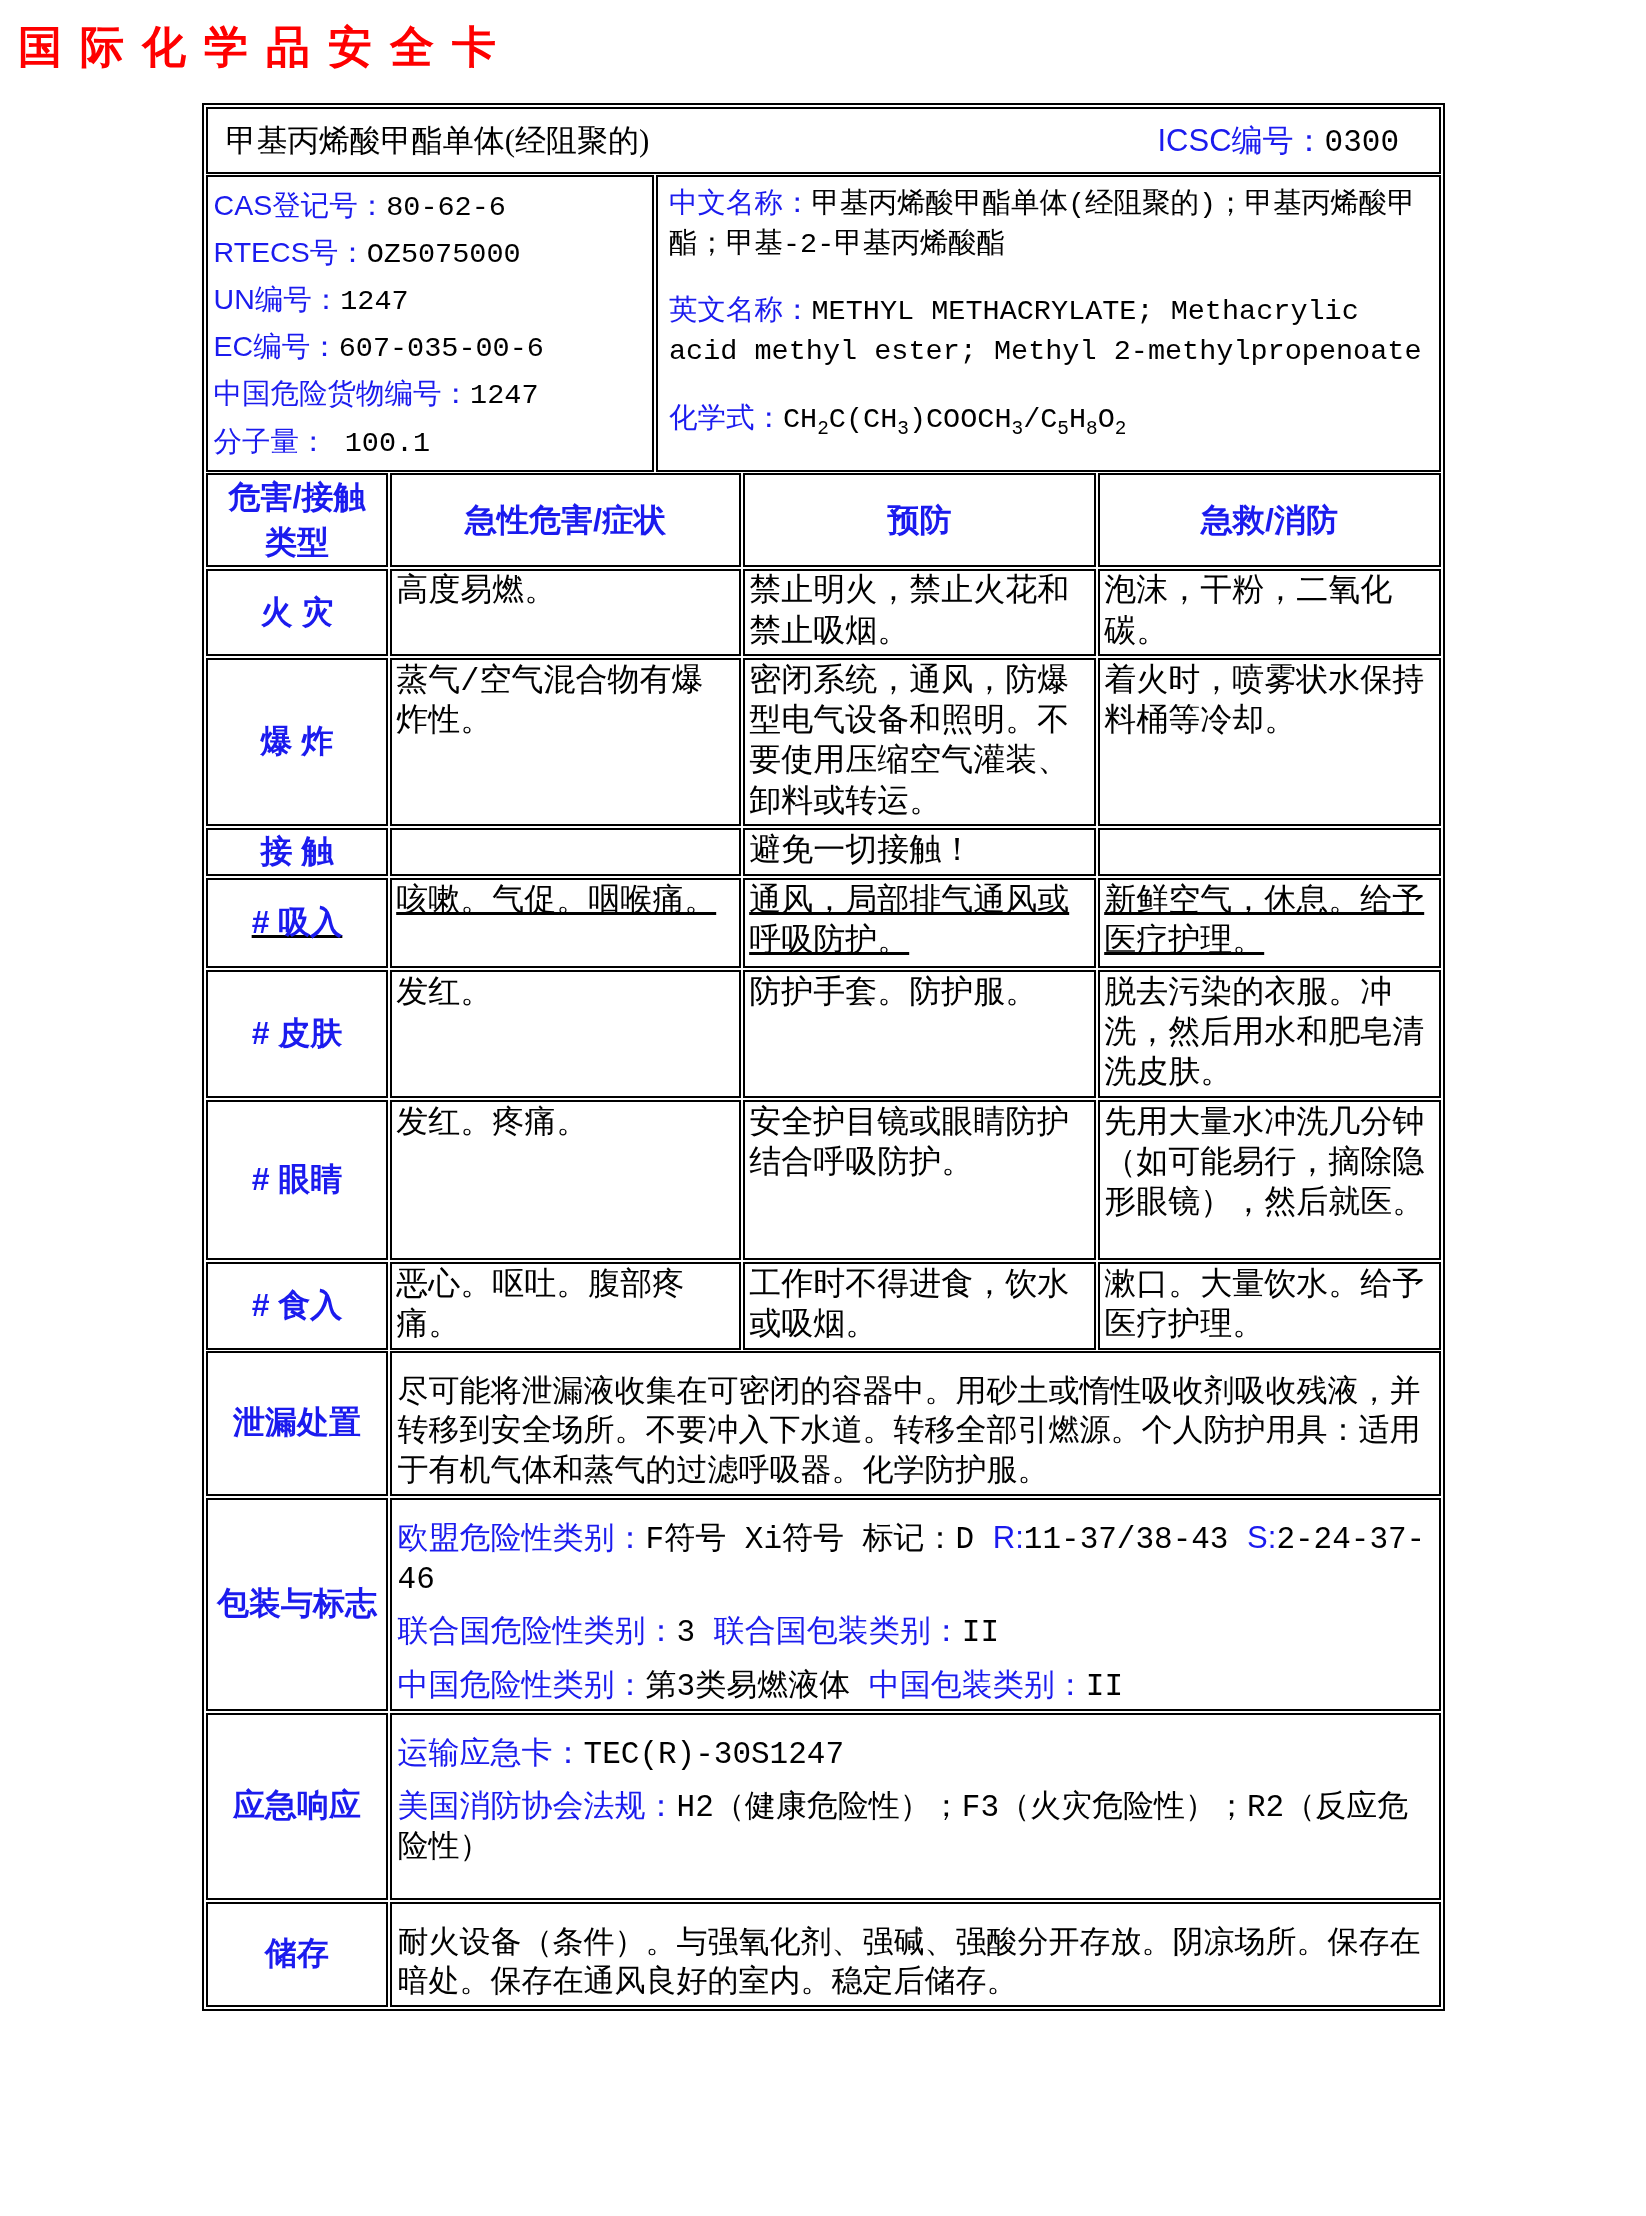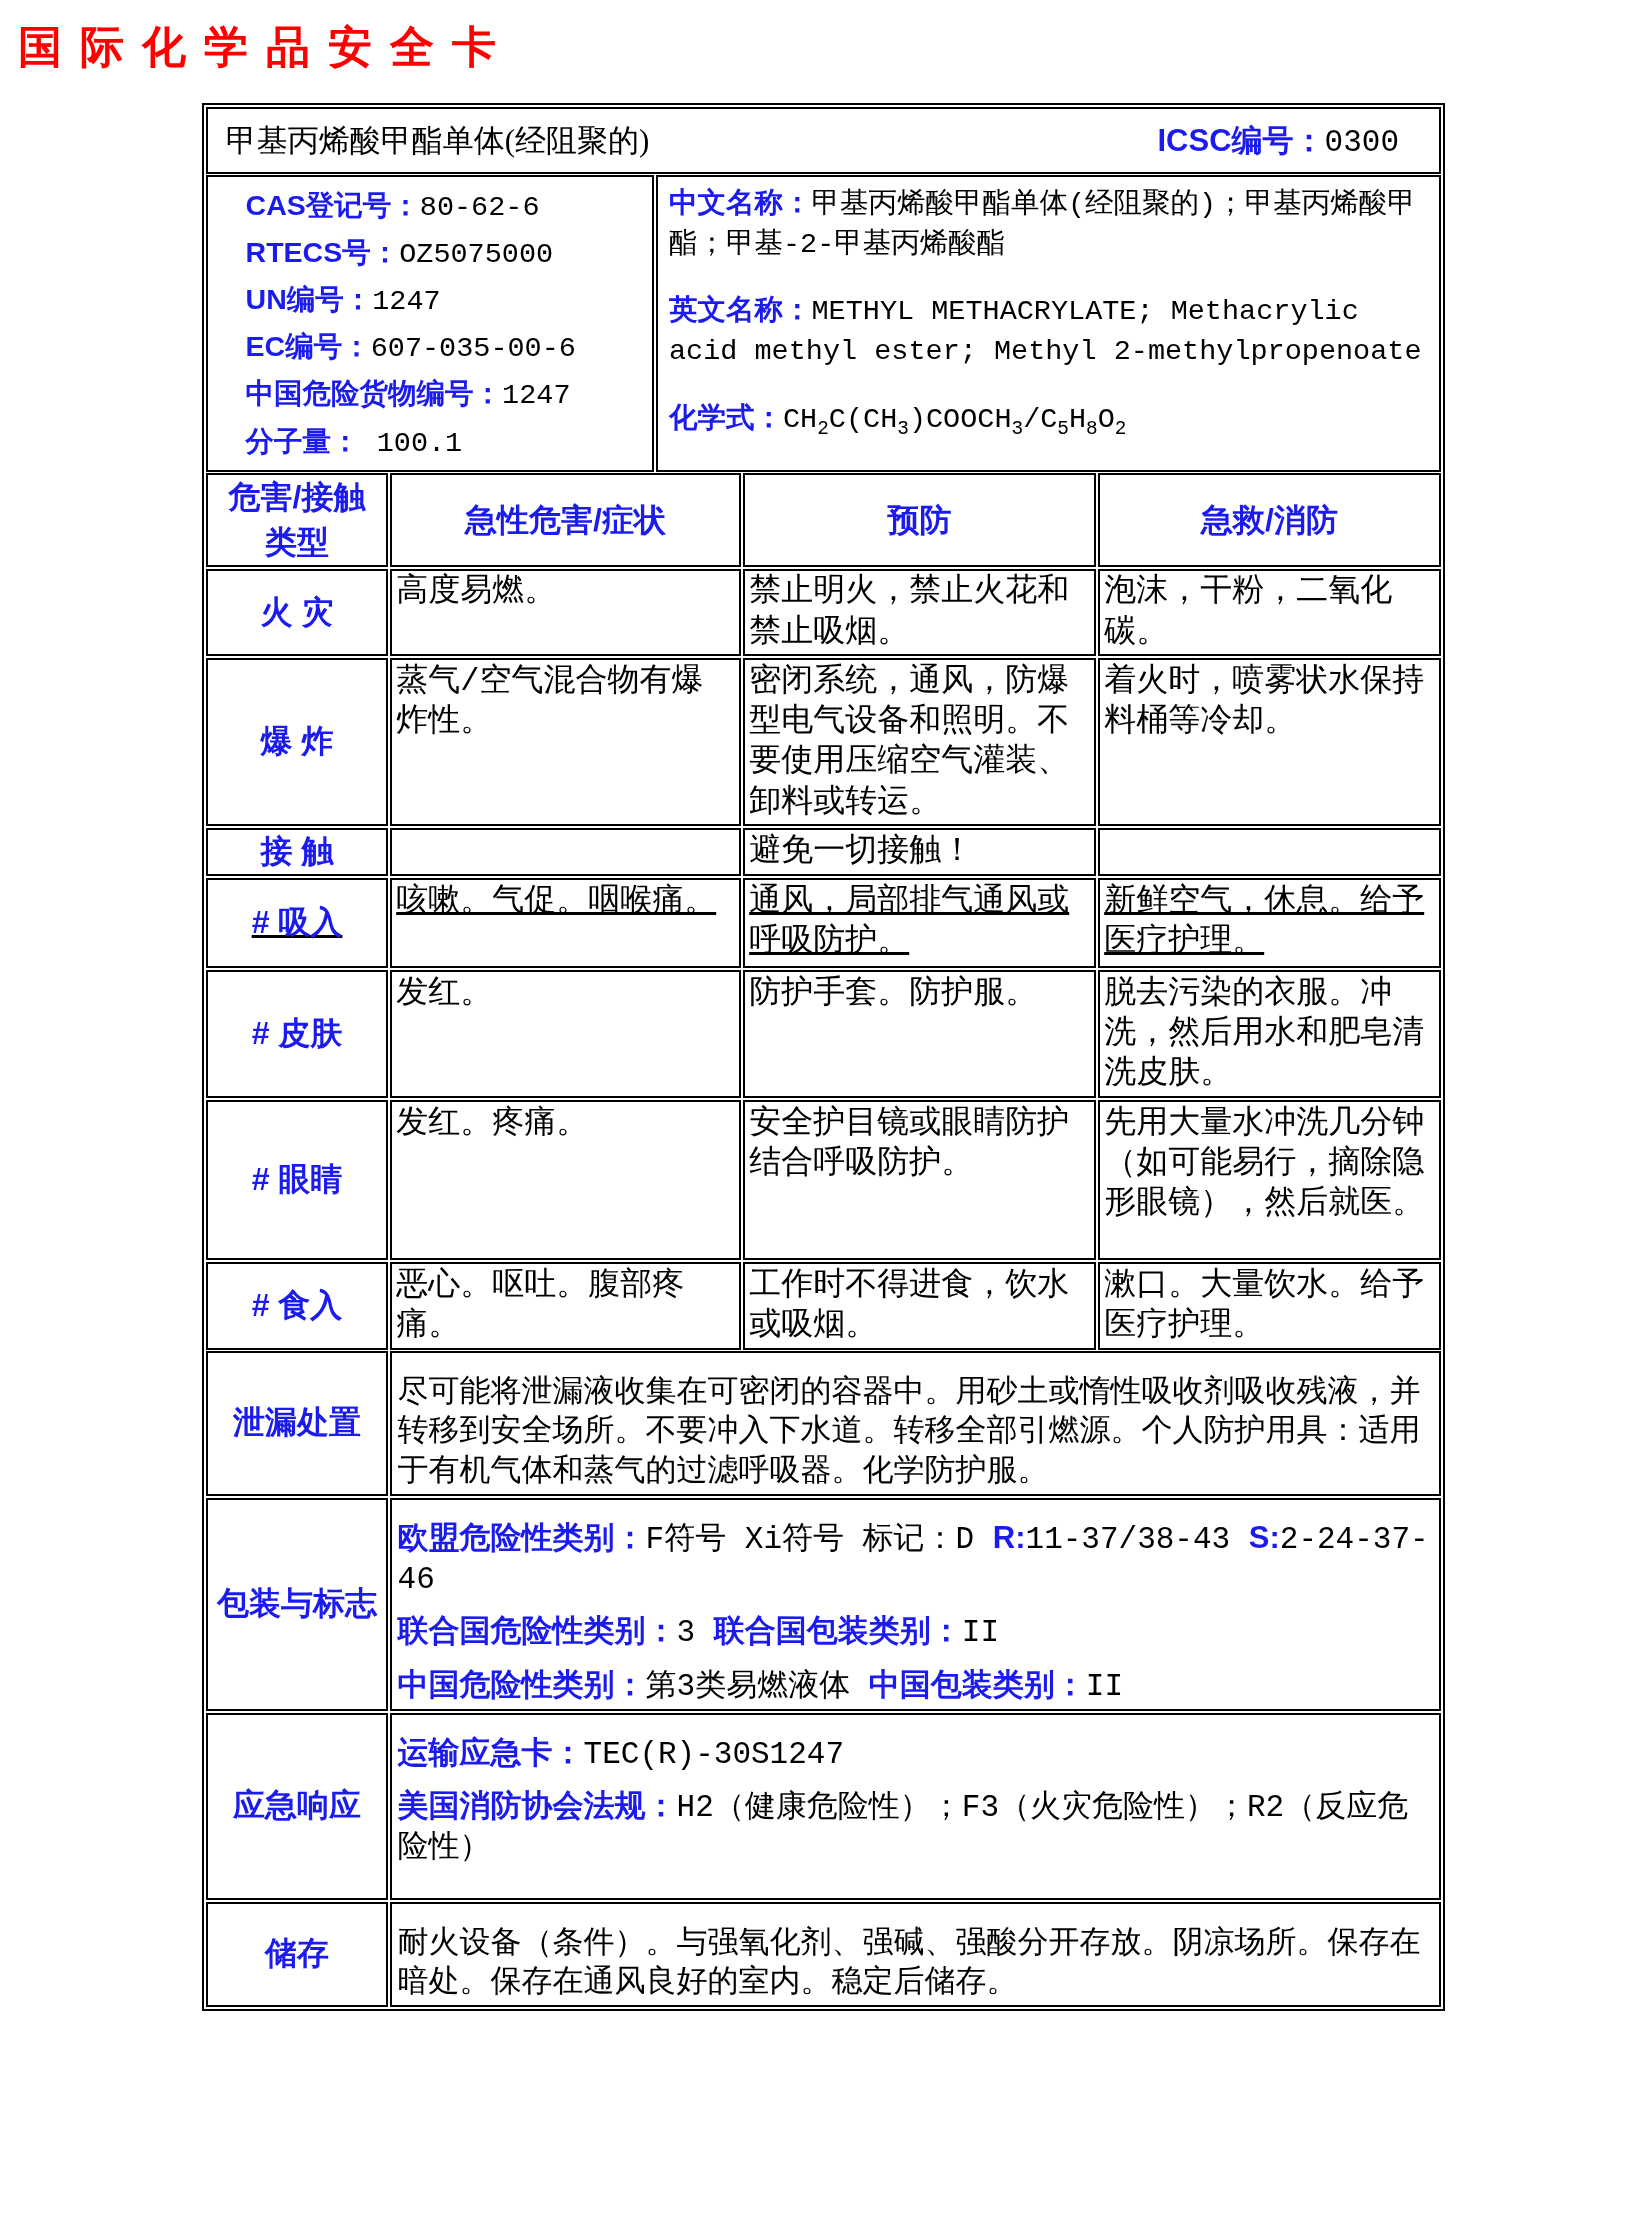--- a/index.html
+++ b/index.html
@@ -51,33 +51,33 @@
   .name-flex {
     display: flex; justify-content: space-between; align-items: center;
     padding: 0 39px 0 16.7px;
   }
   .chem-name { font-size: 31px; color: var(--black); }
   .icsc-wrap { white-space: nowrap; font-size: 31px; }
   .icsc-val { font-family: "Liberation Mono", "Liberation Serif", serif; color: var(--black); }
   
   .t-info td { vertical-align: top; }
   .info-left { padding: 5.6px 4.2px 4.2px 5.6px; }
-  .id-line { font-size: 28.5px; line-height: 1.55; white-space: nowrap; margin-left: 32px; }
+  .id-line { font-size: 28.5px; line-height: 1.55; white-space: nowrap; }
   .info-right { padding: 7px 9.7px 5.6px 11px; }
   .name-block { font-size: 28.5px; line-height: 1.32; margin-bottom: 28px; }
   .name-block:last-child { margin-bottom: 0; }
   .formula-wrap sub {
     font-size: 68%;
     line-height: 0;
   }
   
   .sg-label {
     color: var(--blue);
     font-family: "Liberation Sans", "DejaVu Sans", sans-serif;
-    font-weight: bold;
+    font-weight: normal;
   }
   .sg-text {
     color: var(--black);
     font-family: "Liberation Mono", "Liberation Serif", serif;
   }
   
   .t-hazard th {
     color: var(--blue);
     font-family: "Liberation Sans", "DejaVu Sans", sans-serif;
     font-weight: bold;

